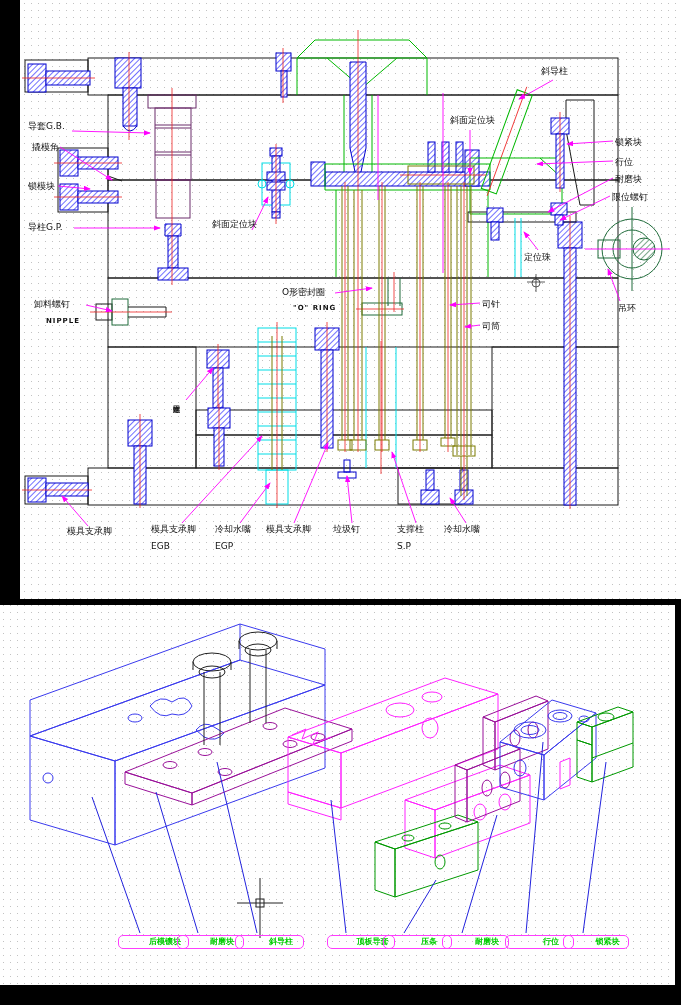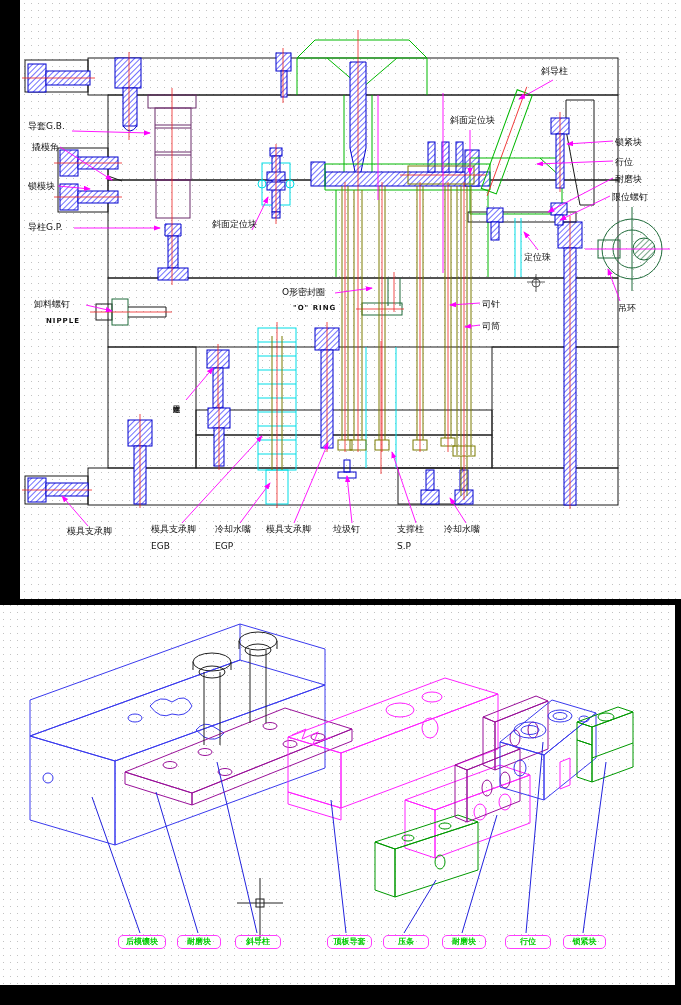--- a/index.html
+++ b/index.html
@@ -6,21 +6,21 @@
   #stage{position:relative;width:681px;height:1005px;background:#000;overflow:hidden;
          font-family:"DejaVu Sans","Liberation Sans",sans-serif;}
   svg{position:absolute;left:0;top:0;}
   .lbl{position:absolute;font-size:9px;line-height:10px;color:#111;white-space:nowrap;}
   .lbl-sm{position:absolute;font-size:7px;font-weight:bold;line-height:8px;color:#111;
           letter-spacing:1px;white-space:nowrap;}
   .lbl-v{position:absolute;font-size:7px;line-height:8px;color:#111;
          writing-mode:vertical-rl;text-orientation:upright;}
   .tag{position:absolute;top:935px;height:12px;border:1px solid #ff3dff;border-radius:5px;
        color:#00cc00;font-size:8px;line-height:12px;text-align:center;font-weight:bold;
-       background:transparent;white-space:nowrap;overflow:hidden;}
+       background:transparent;white-space:nowrap;overflow:hidden;padding-left:23px;}
   
   .k{stroke:#1a1a1a;fill:none;stroke-width:1}
   .kt{stroke:#1a1a1a;fill:none;stroke-width:.7}
   .b{stroke:#0000cc;fill:none;stroke-width:1}
   .bh{stroke:#0000cc;fill:url(#hb);stroke-width:1}
   .r{stroke:#ee2222;fill:none;stroke-width:.8}
   .g{stroke:#00b800;fill:none;stroke-width:1}
   .dg{stroke:#1f6b3a;fill:none;stroke-width:1}
   .m{stroke:#ff00ff;fill:none;stroke-width:.9}
   .c{stroke:#00dde6;fill:none;stroke-width:1}

